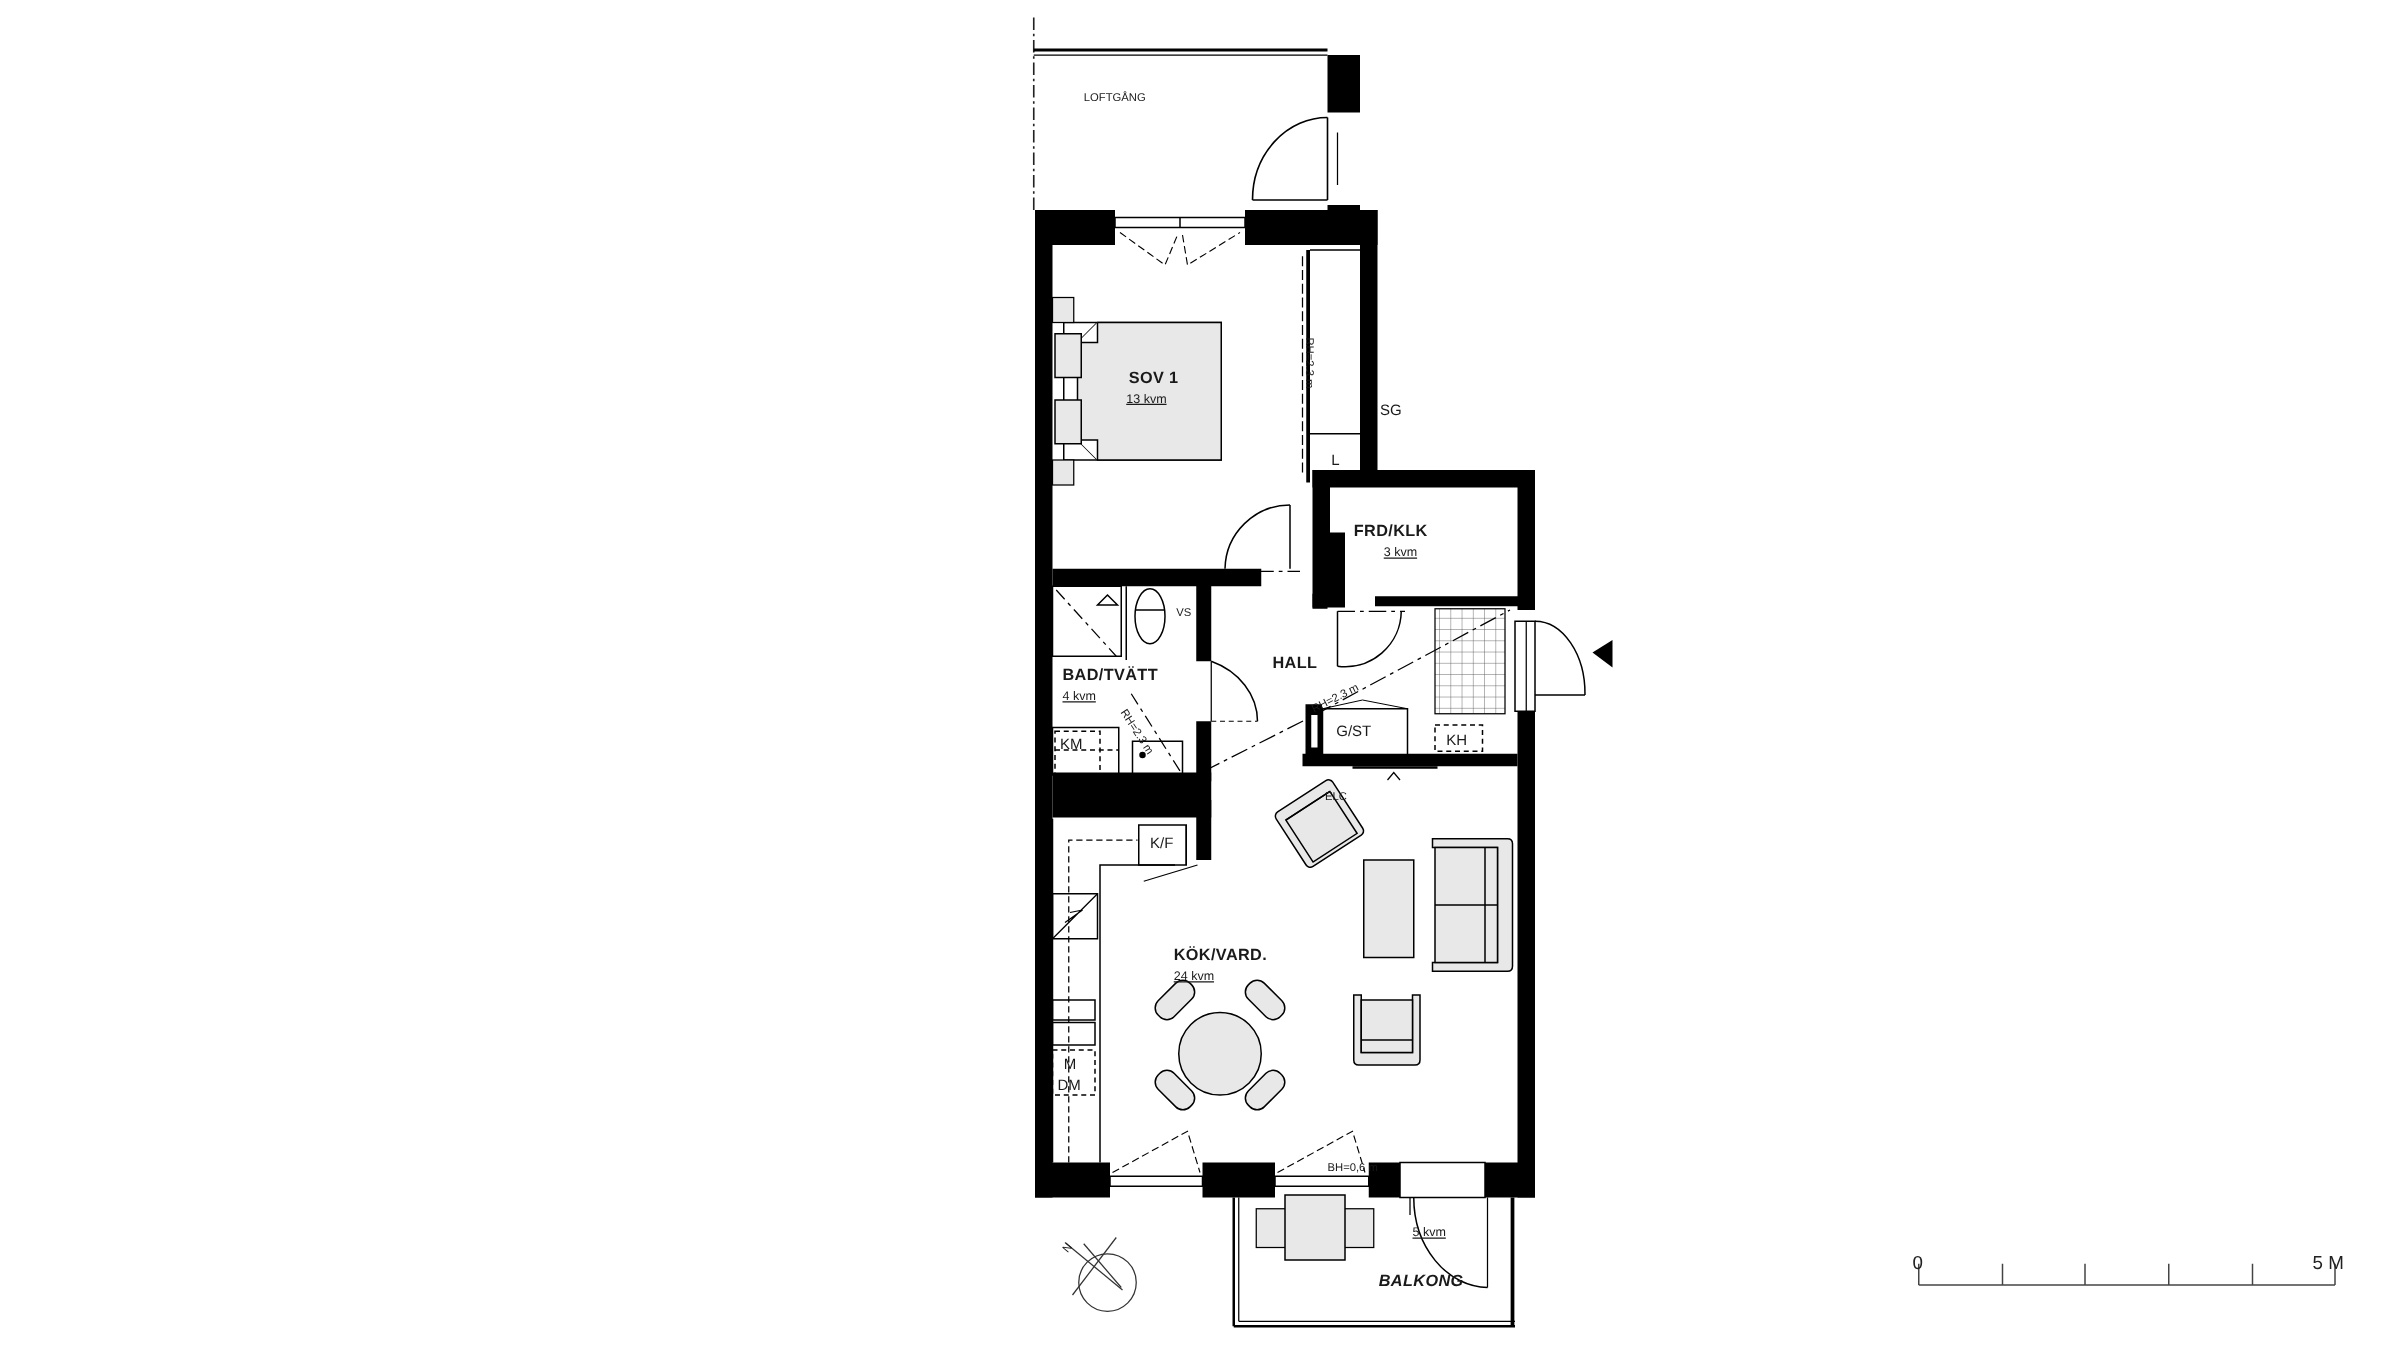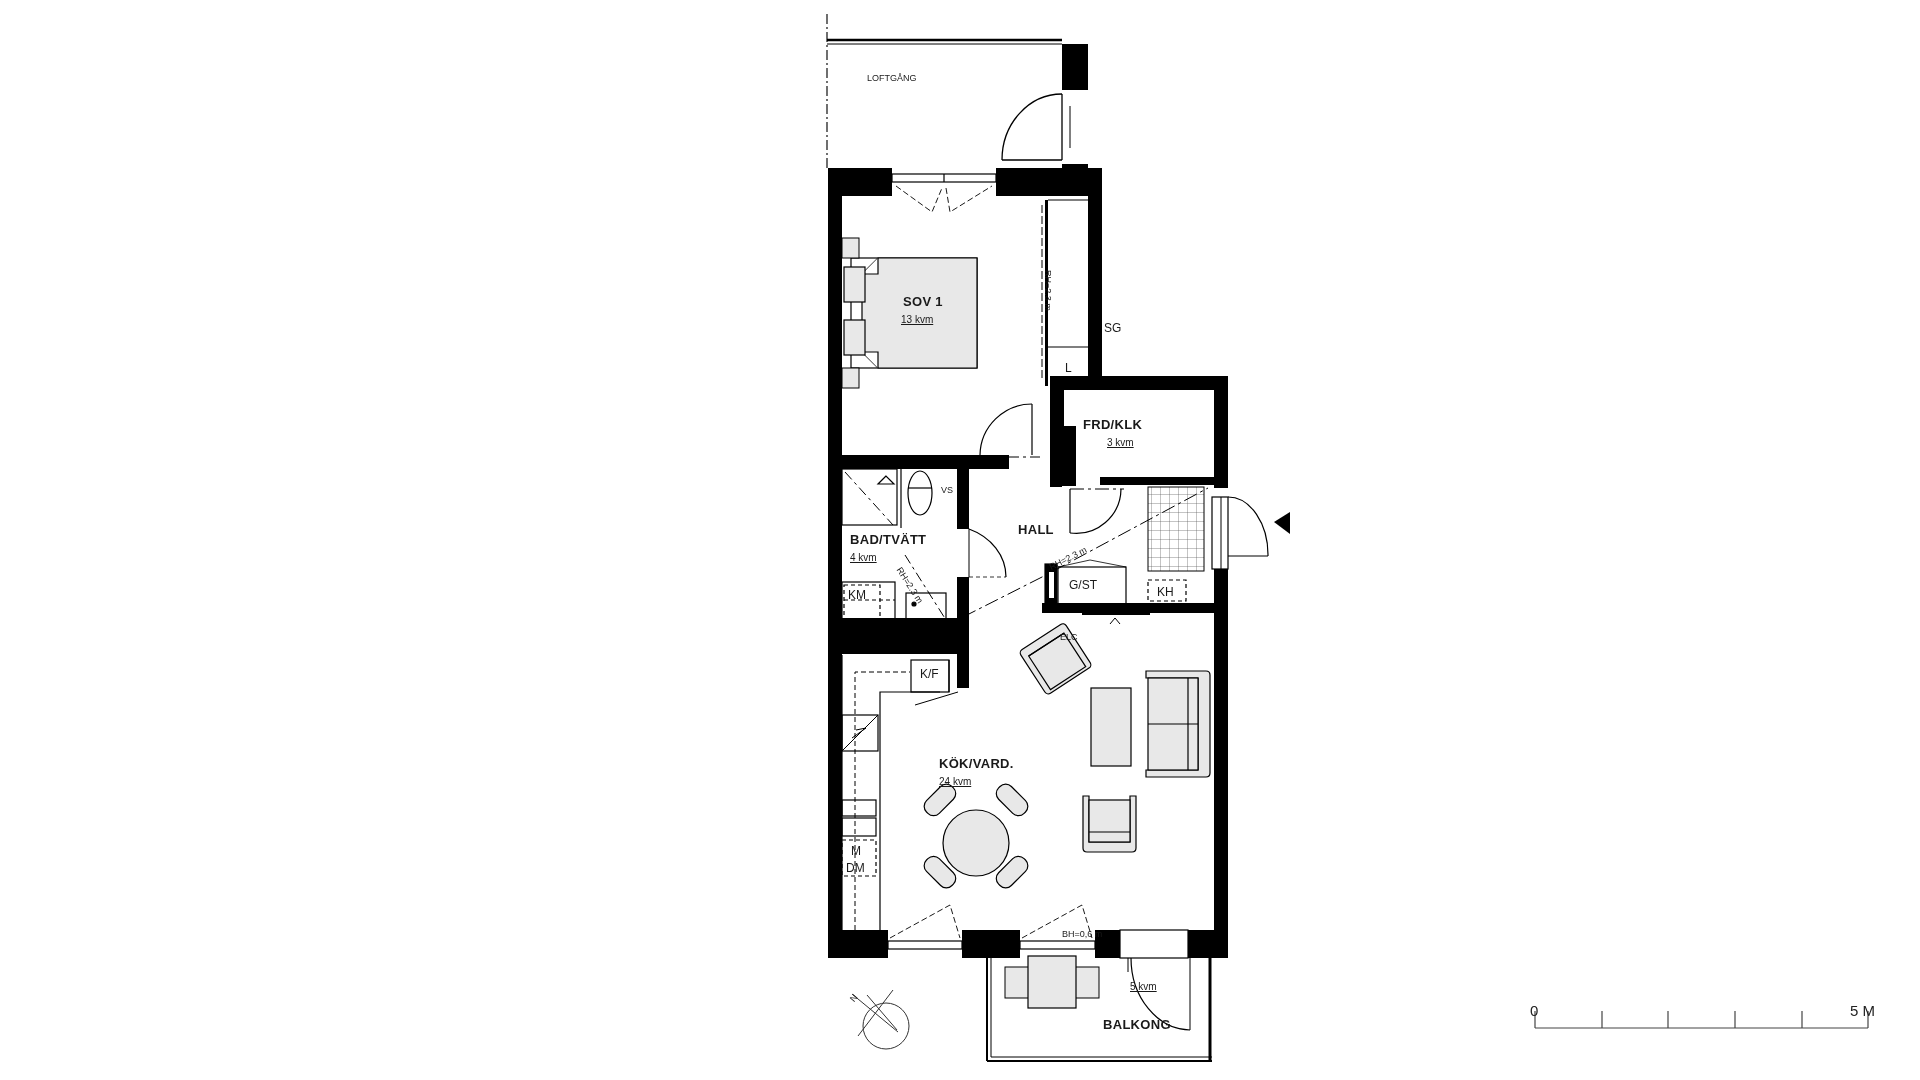--- a/index.html
+++ b/index.html
@@ -265,19 +265,19 @@
 <div class="lbl small" style="left:920px;top:668px;">K/F</div>
 
 <div class="lbl room-name" style="left:939px;top:757px;">KÖK/VARD.</div>
 <div class="lbl room-area" style="left:939px;top:777px;">24 kvm</div>
 
 <div class="lbl small" style="left:851px;top:845px;">M</div>
 <div class="lbl small" style="left:846px;top:862px;">DM</div>
 
 <div class="lbl tiny" style="left:1037px;top:930px;padding-left:25px;">BH=0,6 m</div>
 
-<div class="lbl room-name" style="left:1103px;top:1018px;">BALKONG</div>
+<div class="lbl room-name" style="left:1103px;top:1018px;font-style:italic;">BALKONG</div>
 <div class="lbl room-area" style="left:1103px;top:982px;margin-left:27px;">5 kvm</div>
 
 <div class="lbl tiny" style="left:851px;top:994px;transform:rotate(-50deg);">N</div>
 
 <div class="lbl scale-lbl" style="left:1530px;top:1003px;">0</div>
 <div class="lbl scale-lbl" style="left:1850px;top:1003px;">5 M</div>
 
 </body></html>

